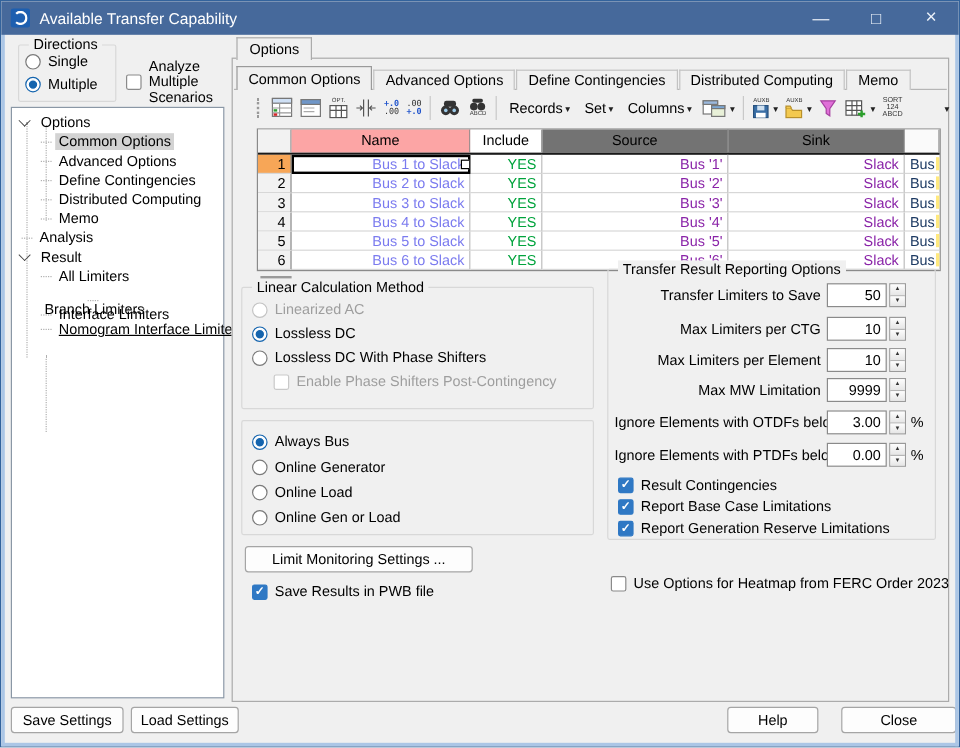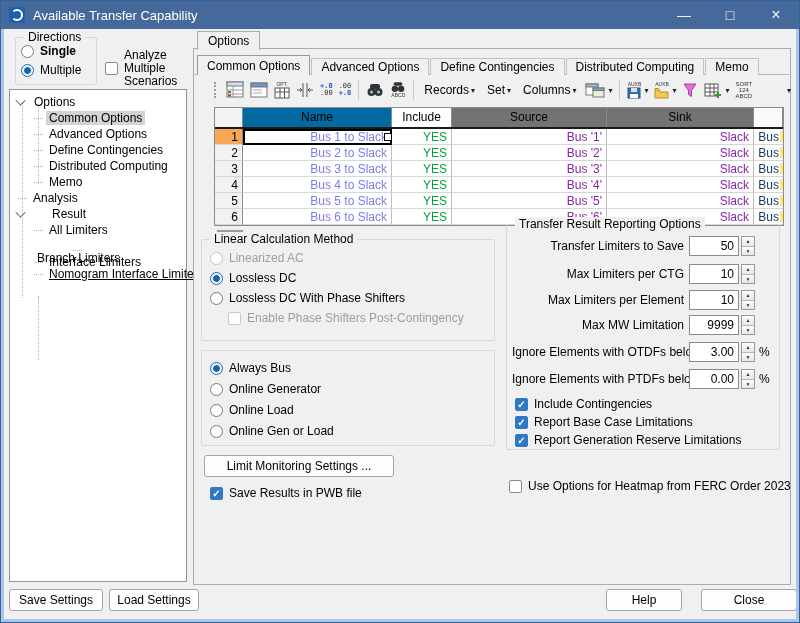--- a/index.html
+++ b/index.html
@@ -65,21 +65,21 @@
   .grow.hdr{height:19px;line-height:19px;border-bottom:2px solid #1a1a1a;}
   .gcell{box-sizing:border-box;border-right:1px solid #bdbdbd;padding:0 4px;overflow:hidden;white-space:nowrap;text-align:right;}
   .grow:not(.hdr) .gcell{border-bottom:1px solid #d7d7d7;}
   .hdr .gcell{text-align:center;border-right:1px solid #8a8a8a;}
   .c0{width:28px;flex:0 0 28px;background:#f2f2f2;text-align:right;border-right:1px solid #8a8a8a;}
   .c1{width:149px;flex:0 0 149px;}
   .c2{width:60px;flex:0 0 60px;}
   .c3{width:155px;flex:0 0 155px;}
   .c4{width:147px;flex:0 0 147px;}
   .c5{width:29px;flex:0 0 29px;border-right:none;}
-  .hdr .c1{background:#0369a1;}
+  .hdr .c1{background:#fca5a5;}
   .hdr .c2{background:#ffffff;}
   .hdr .c3,.hdr .c4{background:#737373;}
   .hdr .c5{background:#fafafa;}
   .rownum1{background:#f7a657 !important;}
   .t-name{color:#7b7bef;}
   .t-yes{color:#00a33c;}
   .t-purp{color:#8a24a8;}
   .t-navy{color:#1d3a63;position:relative;}
   .t-navy::after{content:"";position:absolute;right:0;top:2px;bottom:2px;width:3px;background:#ffe97f;}
   .selcell{outline:2px solid #000;outline-offset:-2px;position:relative;background:#fff;}
@@ -113,21 +113,21 @@
     <div class="title-text">Available Transfer Capability</div>
     <div class="capbtns">
       <div class="capbtn">—</div>
       <div class="capbtn">□</div>
       <div class="capbtn close">×</div>
     </div>
   </div>
 
   <div class="gbox" style="left:14px;top:36px;width:80px;height:46px;">
     <div class="gbox-label">Directions</div>
-    <div class="opt-row" style="left:5px;top:6px;font-weight:bold;">
+    <div class="opt-row" style="left:5px;top:6px;">
       <span class="radio"></span>
       <span>Single</span>
     </div>
     <div class="opt-row" style="left:5px;top:25px;">
       <span class="radio sel"></span>
       <span>Multiple</span>
     </div>
   </div>
 
   <div class="opt-row" style="left:104px;top:48px;">
@@ -164,21 +164,21 @@
         <span class="lbl">Distributed Computing</span>
     </div>
     <div class="titem" style="left:24px;top:84px;">
       <span class="thash"></span>
         <span class="lbl">Memo</span>
     </div>
     <div class="titem" style="left:8px;top:100px;">
       <span class="thash"></span>
         <span class="lbl">Analysis</span>
     </div>
-    <div class="titem" style="left:6px;top:116px;gap:18px;">
+    <div class="titem" style="left:6px;top:116px;">
       <span class="chev"></span>
       <span class="lbl">Result</span>
     </div>
     <div class="titem" style="left:24px;top:132px;">
       <span class="thash"></span>
         <span class="lbl">All Limiters</span>
     </div>
     <div class="titem" style="left:24px;top:160px;flex-direction:column;">
       <span class="thash"></span>
         <span class="lbl">Branch Limiters</span>
@@ -492,21 +492,21 @@
       <span class="numfield">0.00</span>
       <span class="spin">
           <span class="up"></span>
           <span class="dn"></span>
         </span>
       <span class="pct">%</span>
     </div>
 
     <div class="opt-row" style="left:8px;top:172px;">
       <span class="cb checked"></span>
-      <span>Include Contingencies</span>
+      <span>Result Contingencies</span>
     </div>
     <div class="opt-row" style="left:8px;top:190px;">
       <span class="cb checked"></span>
       <span>Report Base Case Limitations</span>
     </div>
     <div class="opt-row" style="left:8px;top:208px;">
       <span class="cb checked"></span>
       <span>Report Generation Reserve Limitations</span>
     </div>
   </div>

